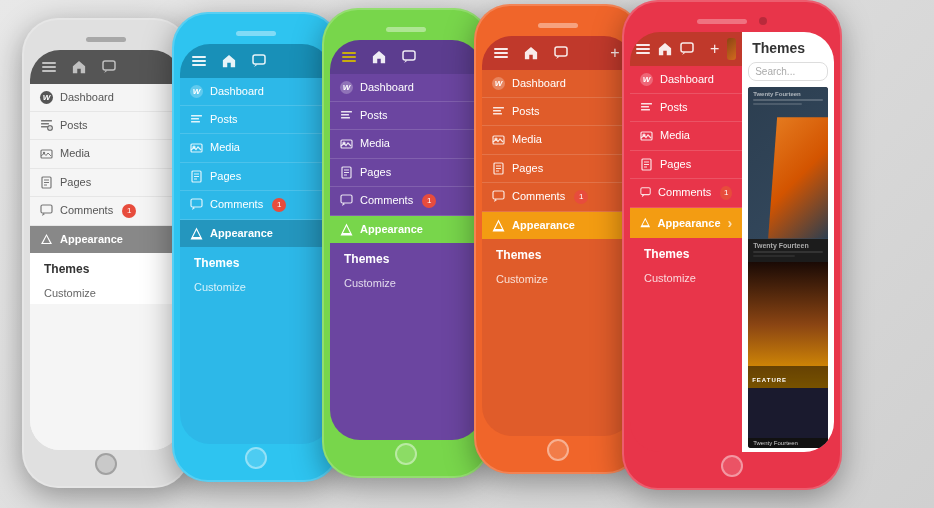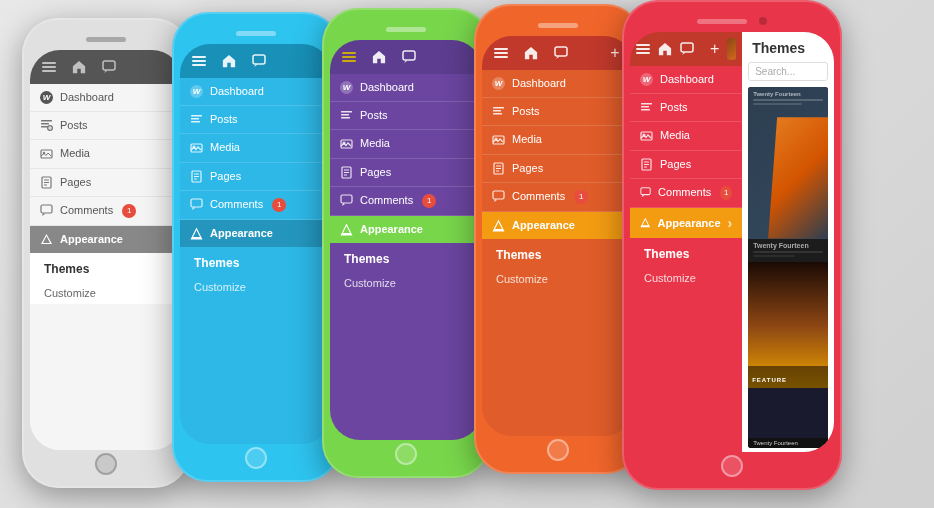--- a/index.html
+++ b/index.html
@@ -689,21 +689,21 @@
             <span style="font-size:12px;font-weight:700;color:white">Themes</span>
           </div>
           <div style="padding: 3px 10px 3px 14px;background:#e8354a">
             <span style="font-size:11px;color:rgba(255,255,255,0.8)">Customize</span>
           </div>
         </div>
       </div>
 
       <div class="themes-panel">
         <div class="themes-header">Themes</div>
-        <div class="themes-search" style="color:#aaa;font-size:10px;border:1px solid #ddd;border-radius:3px;padding:3px 6px;margin:2px 6px">Search...</div>
+        <div class="themes-search" style="color:#aaa;font-size:10px;border:1px solid #ddd;border-radius:8px;padding:3px 6px;margin:2px 6px">Search...</div>
 
         <div class="theme-card" style="margin:4px 6px;border-radius:3px;overflow:hidden;flex:1;background:#1a1a2e;position:relative">
 
           <div style="width:100%;height:42%;background:linear-gradient(135deg,#2c3e50 0%,#34495e 100%);position:relative;overflow:hidden">
             <div style="position:absolute;bottom:0;right:0;width:75%;height:80%;background:linear-gradient(135deg,#e67e22,#d35400,#2c3e50);clip-path:polygon(15% 0%, 100% 0%, 100% 100%, 0% 100%)"></div>
             <div style="position:absolute;top:4px;left:5px;font-size:6px;color:rgba(255,255,255,0.6);font-weight:600">Twenty Fourteen</div>
             <div style="position:absolute;top:10px;left:5px;right:5px">
               <div style="height:2px;background:rgba(255,255,255,0.2);margin:2px 0;border-radius:1px"></div>
               <div style="height:2px;background:rgba(255,255,255,0.15);margin:2px 0;border-radius:1px;width:70%"></div>
             </div>

